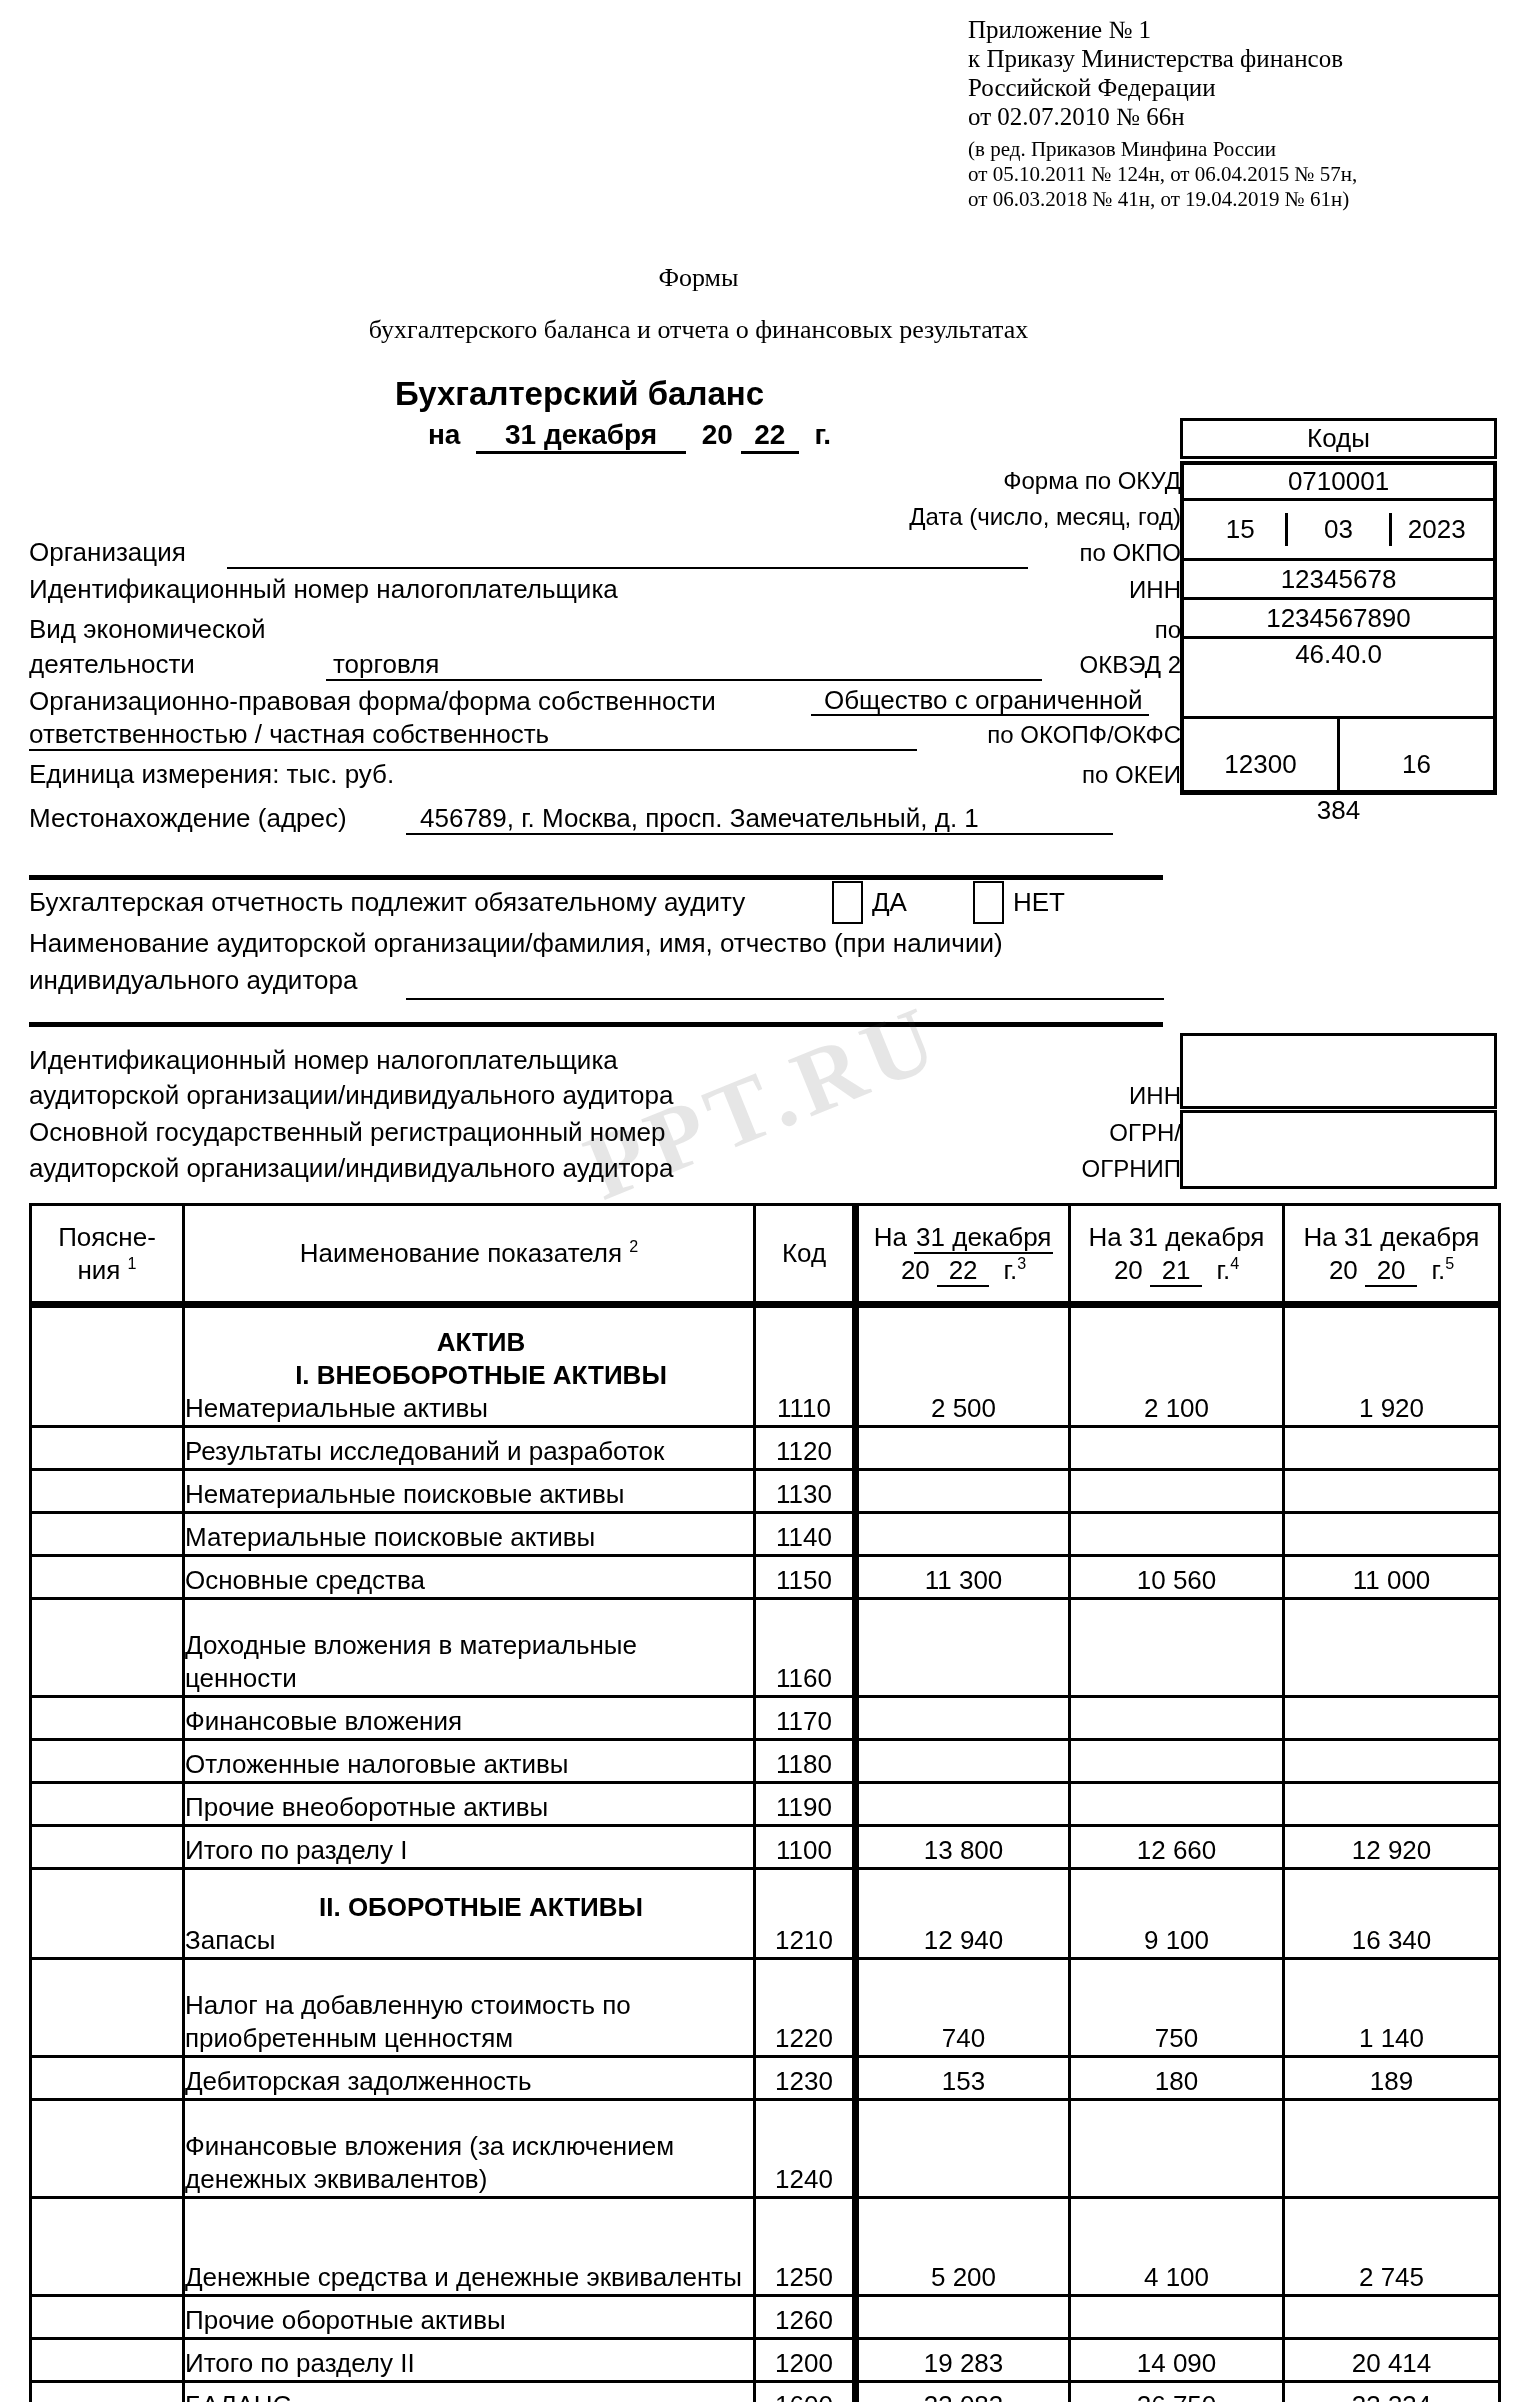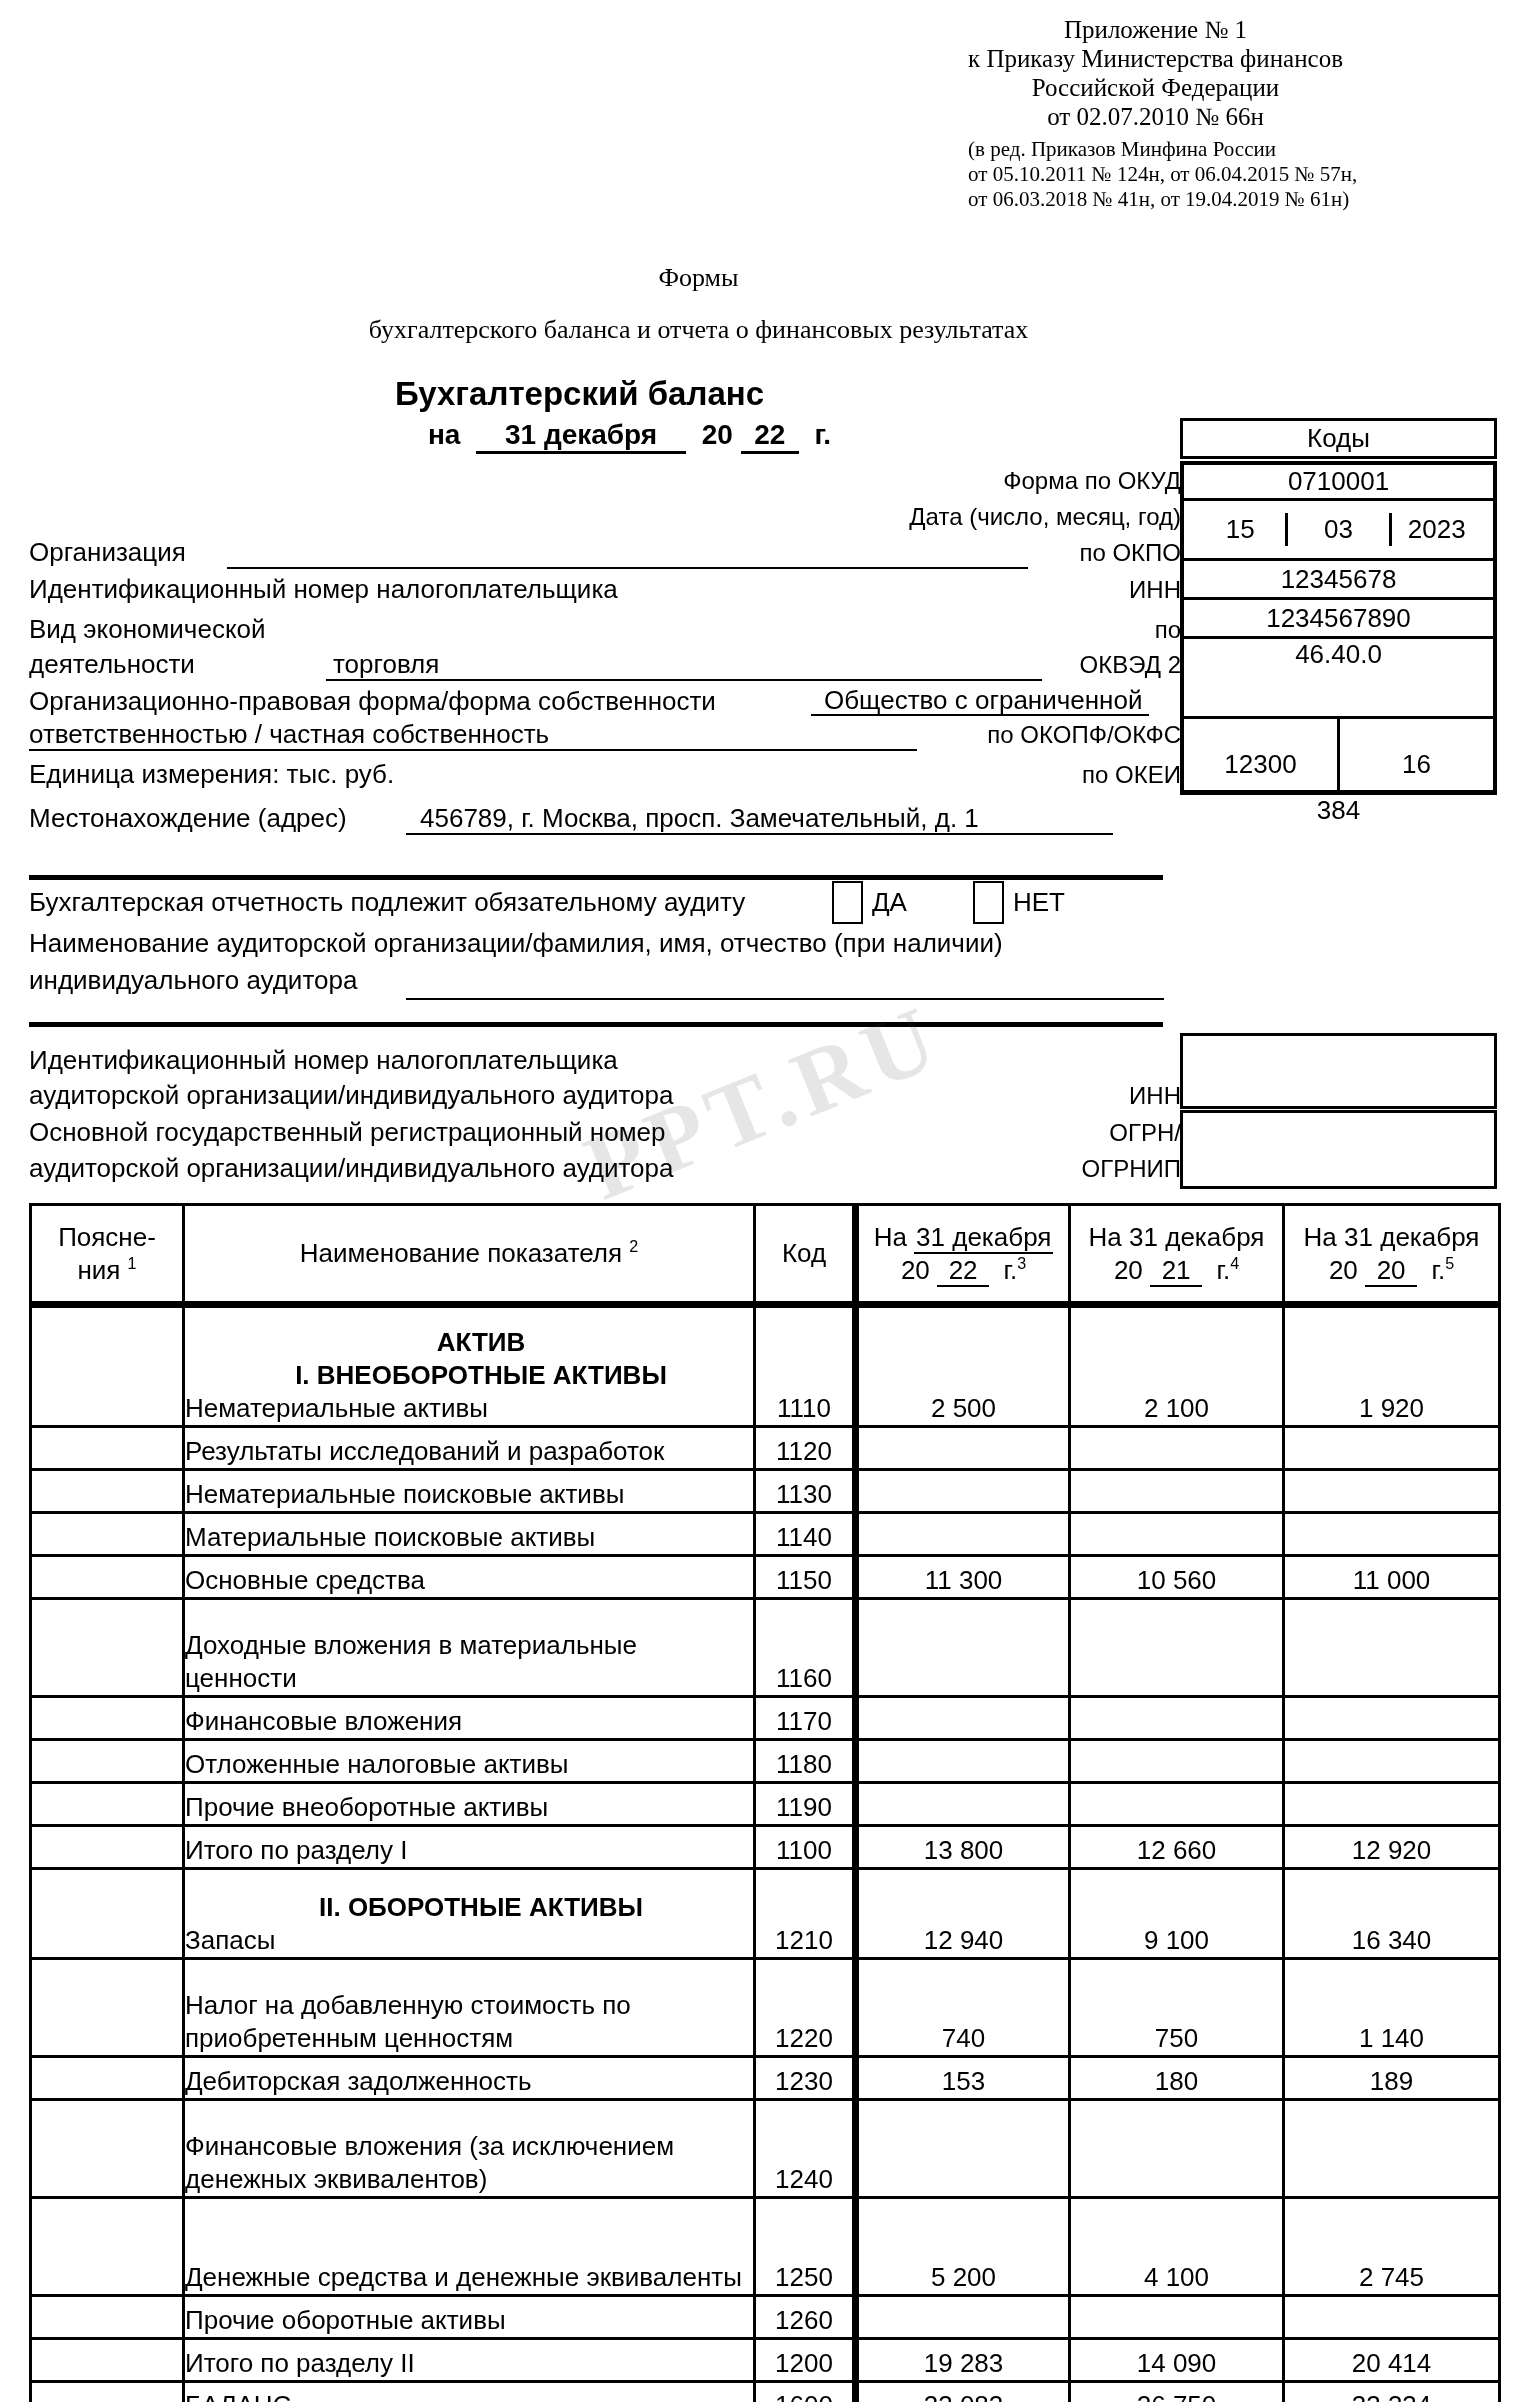--- a/index.html
+++ b/index.html
@@ -4,21 +4,21 @@
 <style>
   html,body{margin:0;padding:0;background:#fff;}
   .page{position:relative;width:1529px;height:2402px;background:#fff;overflow:hidden;
         font-family:"Liberation Sans",sans-serif;color:#000;}
   .abs{position:absolute;}
   .serif{font-family:"Liberation Serif",serif;}
   .b{font-weight:bold;}
   .ctr{text-align:center;}
 
   
-  #appendix{left:968px;top:15.4px;font-size:25px;line-height:29px;text-align:center;}
+  #appendix{left:968px;top:15.4px;font-size:25px;line-height:29px;}
   #amendment{left:968px;top:137px;font-size:21px;line-height:25px;}
 
   
   #forms-line1{left:119px;top:263px;width:1159px;font-size:26px;}
   #forms-line2{left:119px;top:315px;width:1159px;font-size:26px;}
   #doc-title{left:0px;top:375px;width:1159px;font-size:33px;}
   #doc-date{left:50px;top:419px;width:1159px;font-size:28px;}
   .t-ul{border-bottom:3.9px solid #000;padding:0 29px;display:inline-block;}
   .t-ul.yr{padding:0 13.5px;}
 

